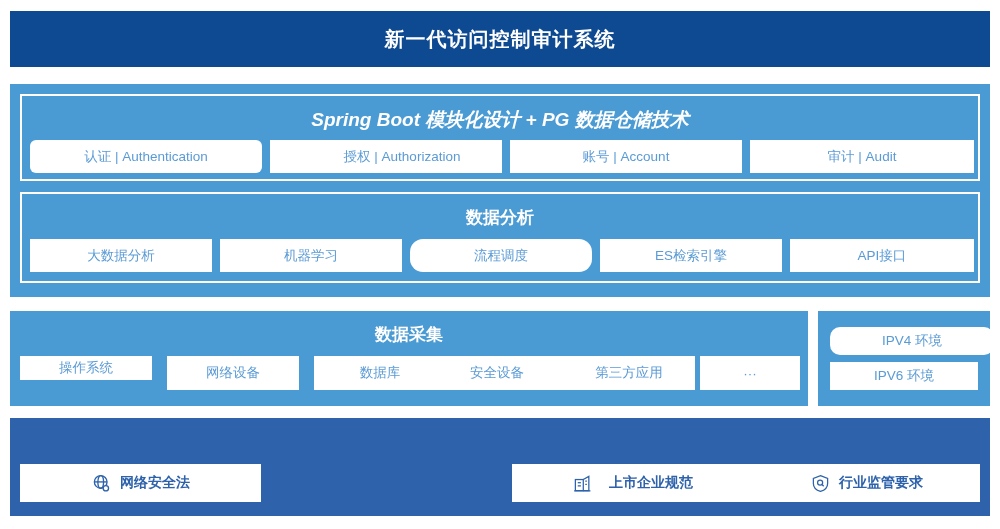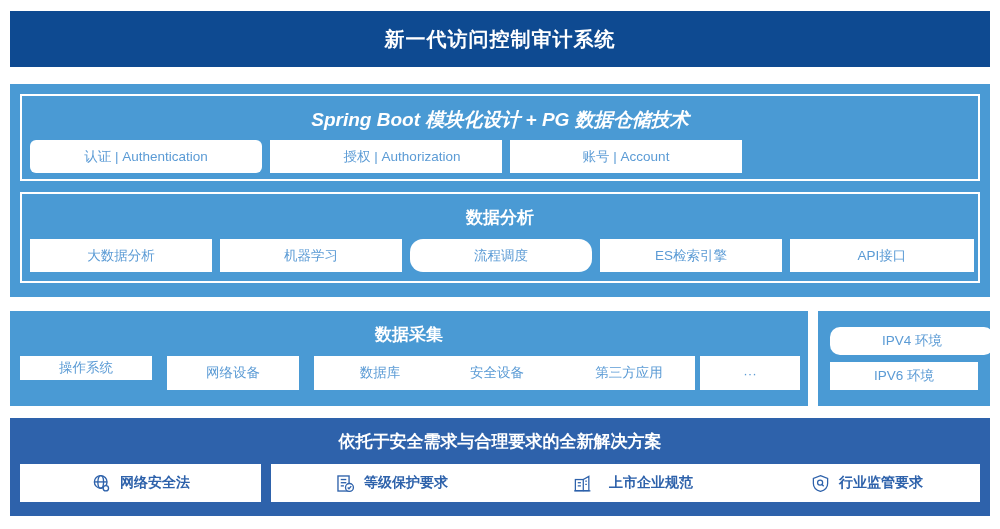--- a/index.html
+++ b/index.html
@@ -118,20 +118,21 @@
   </div>
 
   <div class="block" id="sec-stack">
 
     <div class="panel" id="panel-spring">
       <div class="panel-title italic" style="top:11px;">Spring Boot 模块化设计 + PG 数据仓储技术</div>
 
       <div class="card" style="left:8px;  top:44px; width:232px; height:33px;border-radius:6px;">认证 | Authentication</div>
       <div class="card" style="left:248px; top:44px; width:232px; height:33px;padding-left:32px;">授权 | Authorization</div>
       <div class="card" style="left:488px; top:44px; width:232px; height:33px;">账号 | Account</div>
+      <div class="card" style="left:728px; top:44px; width:224px; height:33px;">审计 | Audit</div>
     </div>
 
     <div class="panel" id="panel-da">
       <div class="panel-title" style="top:12px;">数据分析</div>
 
       <div class="card" style="left:8px;   top:45px; width:182px; height:33px;">大数据分析</div>
       <div class="card" style="left:198px; top:45px; width:182px; height:33px;">机器学习</div>
       <div class="card" style="left:388px; top:45px; width:182px; height:33px;border-radius:13px;">流程调度</div>
       <div class="card" style="left:578px; top:45px; width:182px; height:33px;">ES检索引擎</div>
       <div class="card" style="left:768px; top:45px; width:184px; height:33px;">API接口</div>
@@ -148,47 +149,33 @@
     <div class="card" style="left:553px; top:45px; width:132px; height:34px;">第三方应用</div>
     <div class="card" style="left:690px; top:45px; width:100px; height:34px;">···</div>
   </div>
 
   <div class="block" id="sec-ipv">
     <div class="card" style="left:12px; top:16px; width:164px; height:28px;border-radius:10px;">IPV4 环境</div>
     <div class="card" style="left:12px; top:51px; width:148px; height:28px;">IPV6 环境</div>
   </div>
 
   <div class="block block-dark" id="sec-solution">
-    <div class="panel-title" style="top:12px;">依托于安全需求与合理要求的全新解决方案</div>
 
     <div class="card dark-text" style="left:10px;  top:46px; width:241px; height:38px;">
       <span class="ico">
         <svg width="19" height="19" viewBox="0 0 24 24" fill="none" stroke="#2e62ab" stroke-width="1.7">
           <circle cx="11" cy="10" r="8"></circle>
           <ellipse cx="11" cy="10" rx="3.6" ry="8"></ellipse>
           <line x1="3" y1="10" x2="19" y2="10"></line>
           <circle cx="17.5" cy="18" r="3.4" fill="#ffffff"></circle>
         </svg>
       </span>
       <span>网络安全法</span>
     </div>
 
-    <div class="card dark-text" style="left:261px; top:46px; width:241px; height:38px;">
-      <span class="ico">
-        <svg width="19" height="19" viewBox="0 0 24 24" fill="none" stroke="#2e62ab" stroke-width="1.7">
-          <rect x="2.5" y="2.5" width="14" height="19"></rect>
-          <line x1="6" y1="7" x2="13" y2="7"></line>
-          <line x1="6" y1="11" x2="13" y2="11"></line>
-          <line x1="6" y1="15" x2="10" y2="15"></line>
-          <circle cx="17" cy="17" r="5" fill="#ffffff"></circle>
-          <polyline points="14.8,17 16.4,18.6 19.3,15.3"></polyline>
-        </svg>
-      </span>
-      <span>等级保护要求</span>
-    </div>
 
     <div class="card dark-text" style="left:502px; top:46px; width:241px; height:38px;gap:8px;">
       <span class="ico">
         <svg width="19" height="19" viewBox="0 0 24 24" fill="none" stroke="#2e62ab" stroke-width="1.6">
           <rect x="3" y="7" width="10" height="14"></rect>
           <path d="M13 7 L20 3 L20 21 L13 21"></path>
           <line x1="6" y1="11" x2="10" y2="11"></line>
           <line x1="6" y1="15" x2="10" y2="15"></line>
           <line x1="15.5" y1="9" x2="17.5" y2="9"></line>
           <line x1="15.5" y1="13" x2="17.5" y2="13"></line>

